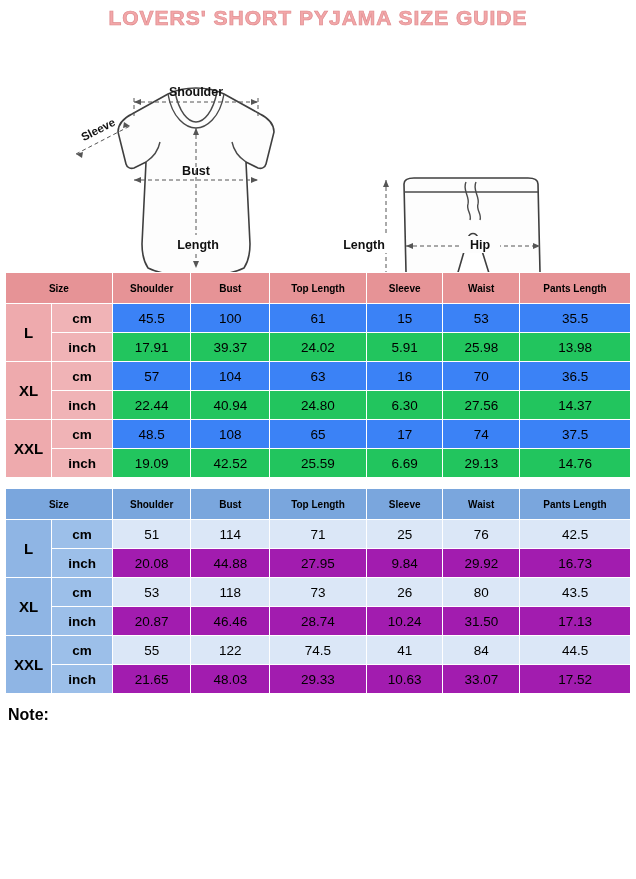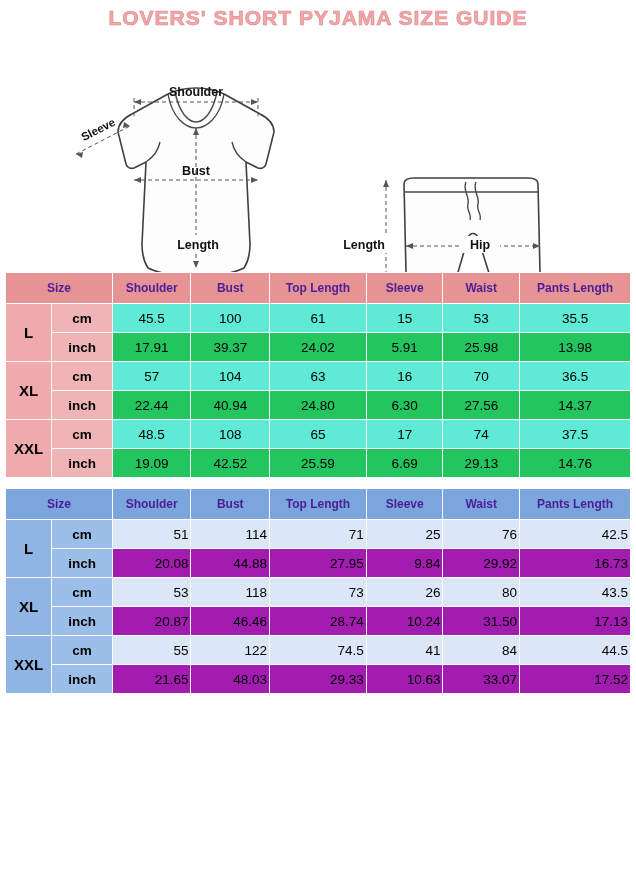--- a/index.html
+++ b/index.html
@@ -46,37 +46,37 @@
   td, th {
     border: 1px solid #ffffff;
     text-align: center;
     font-size: 13.5px;
     color: #000;
     height: 29px;
     padding: 0 2px;
   }
   .hdr th {
     font-weight: bold;
-    font-size: 12px;
+    font-size: 10px;
     height: 31px;
-    color: #4c1d95;
+    color: #000000;
   }
 
   
   .t-pink .hdr th { background: #e69396; }
   .t-pink .sz { background: #eeaaad; font-weight: bold; font-size: 15px; }
   .t-pink .unit { background: #f0b3b6; font-weight: bold; }
-  .t-pink .val { background: #5eead4; }
+  .t-pink .val { background: #3b82f6; }
   .t-pink .val.alt { background: #22c55e; }
 
   
   .t-blue .hdr th { background: #7aa6dd; }
   .t-blue .sz { background: #8fb5e4; font-weight: bold; font-size: 15px; }
   .t-blue .unit { background: #9cbfe9; font-weight: bold; }
-  .t-blue .val { background: #dbe7f7; text-align: right; }
+  .t-blue .val { background: #dbe7f7; }
   .t-blue .val.alt { background: #a21caf; }
 
   .gap { height: 10px; }
 
   
   .notes {
     padding: 10px 8px 0 8px;
     font-size: 15px;
     color: #000;
     line-height: 1.42;
@@ -352,15 +352,16 @@
       <td class="val alt">48.03</td>
       <td class="val alt">29.33</td>
       <td class="val alt">10.63</td>
       <td class="val alt">33.07</td>
       <td class="val alt">17.52</td>
     </tr>
   </tbody>
     </table>
 
   <div class="notes">
+    <div class="nh">Note:</div>
   </div>
 
 </div>
 
 </body></html>

